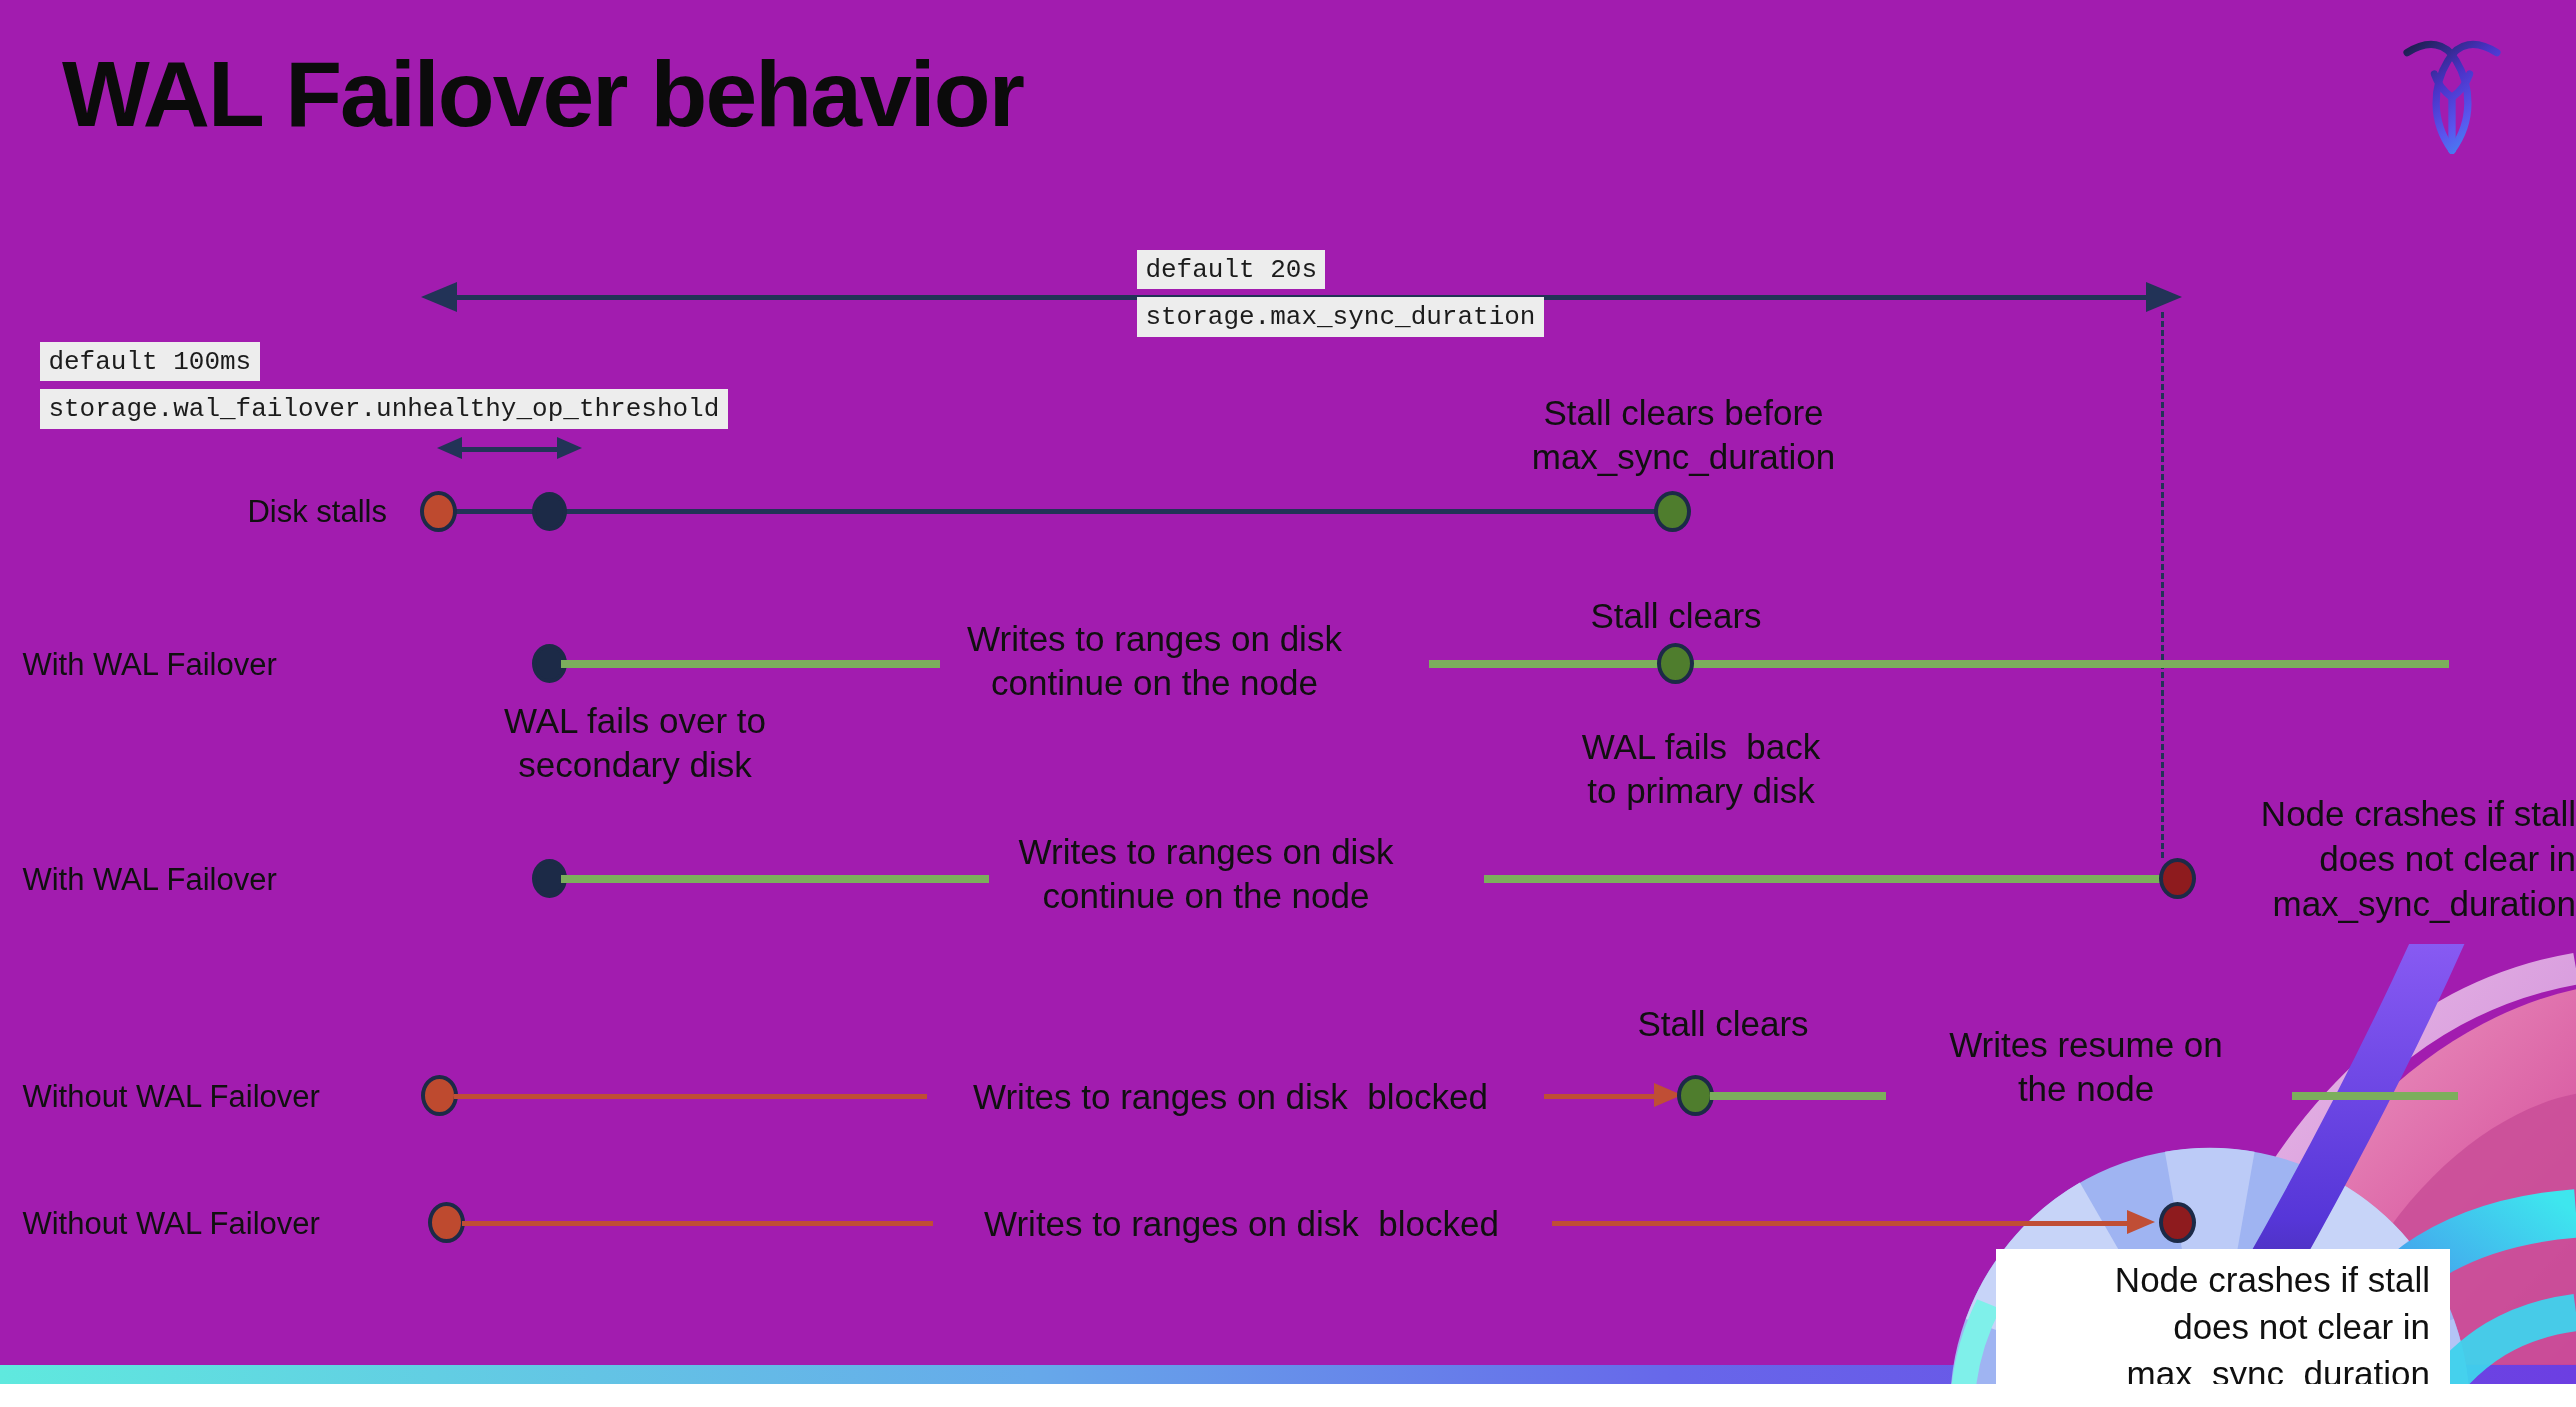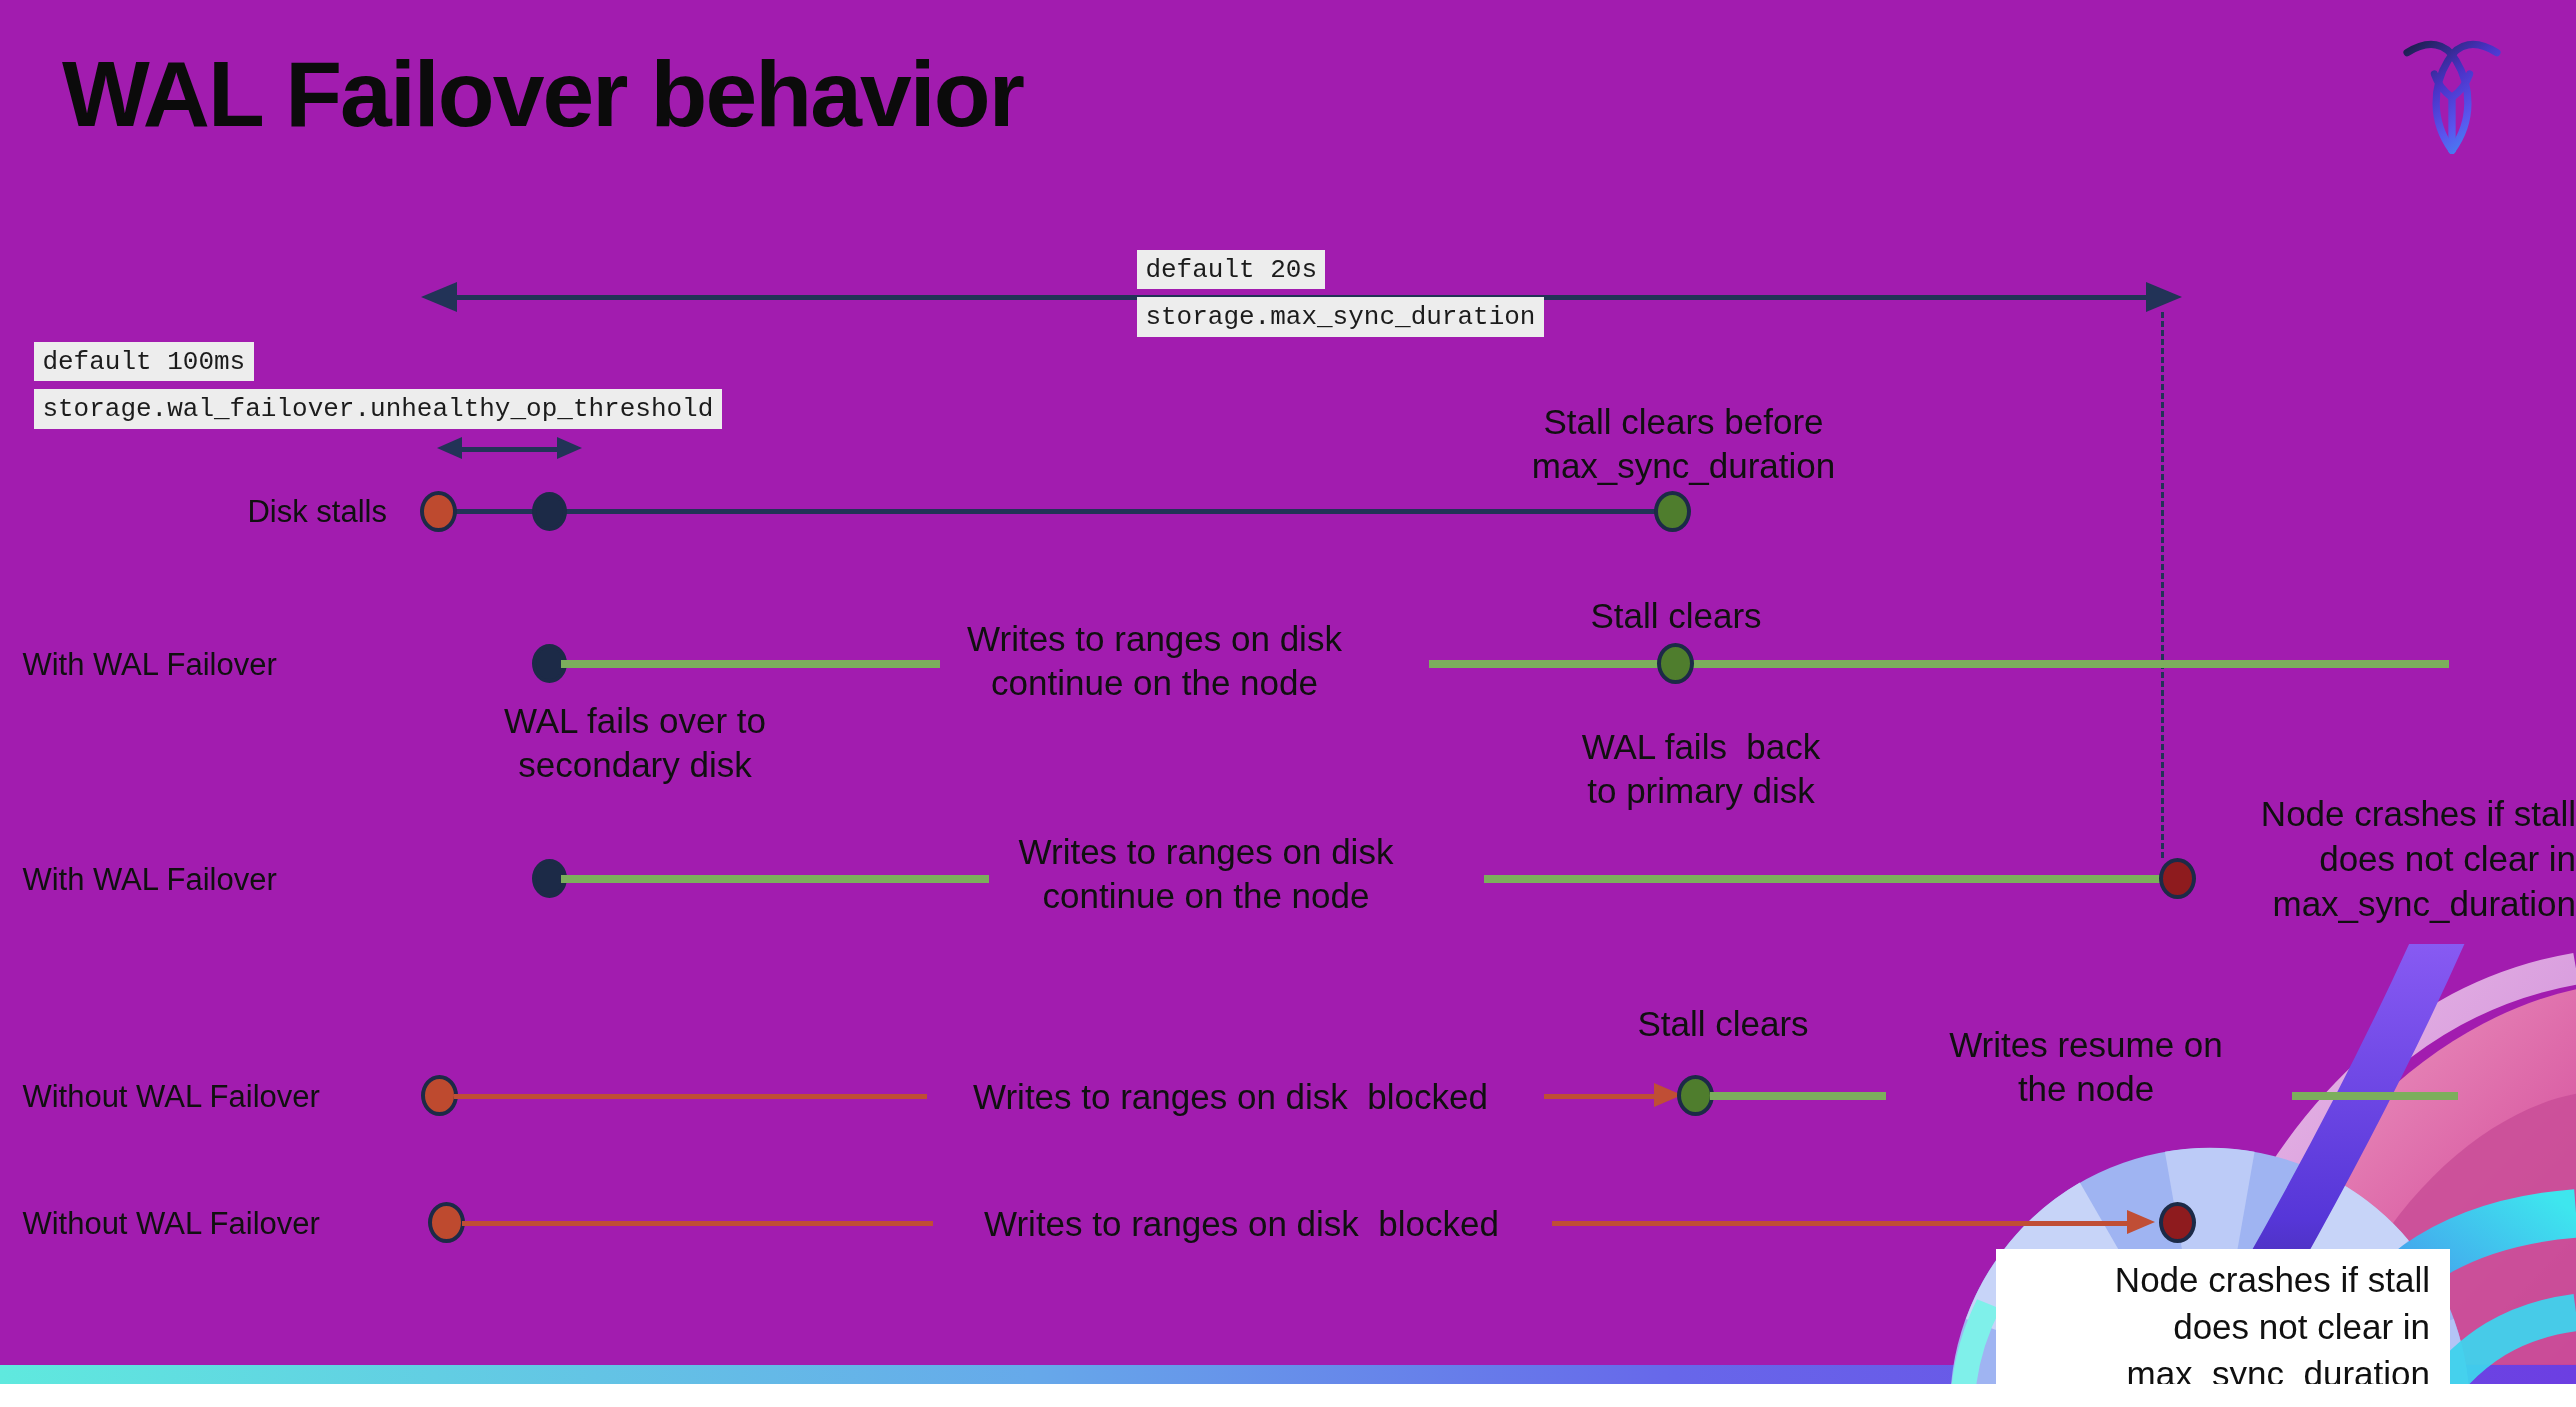--- a/index.html
+++ b/index.html
@@ -118,35 +118,35 @@
     <div class="ah ah-nl" style="left:421px;top:282px;"></div>
     <div class="ah ah-nr" style="left:2146px;top:282px;"></div>
 
     <div class="dash" style="left:2161px;top:312px;height:546px;"></div>
 
     <div class="mono abs" style="left:1137px;top:250px;">
       <span>default 20s</span>
       <span>storage.max_sync_duration</span>
     </div>
 
-    <div class="mono abs" style="left:34px;top:342px;">
+    <div class="mono abs" style="left:40px;top:342px;">
       <span>default 100ms</span>
       <span>storage.wal_failover.unhealthy_op_threshold</span>
     </div>
 
     <div class="hline" style="left:456px;top:447px;width:105px;height:4.7px;"></div>
     <div class="ah ah-sl" style="left:437px;top:437px;"></div>
     <div class="ah ah-sr" style="left:557px;top:437px;"></div>
 
     <div class="rowlabel ar" style="left:153px;top:490px;width:234px;text-align:right;">Disk stalls</div>
     <div class="hline" style="left:438px;top:509px;width:1235px;"></div>
     <div class="dot" style="left:420px;top:491px;"></div>
     <div class="dot navy" style="left:532px;top:492px;"></div>
     <div class="dot green" style="left:1654px;top:491px;"></div>
-    <div class="t" style="left:1492px;top:400px;width:383px;"><span>Stall clears before</span><br><span>max_sync_duration</span></div>
+    <div class="t" style="left:1492px;top:391px;width:383px;"><span>Stall clears before</span><br><span>max_sync_duration</span></div>
 
     <div class="rowlabel" style="left:22.4px;top:643px;">With WAL Failover</div>
     <div class="dot navy" style="left:532px;top:644px;"></div>
     <div class="gline" style="left:561px;top:660px;width:379px;"></div>
     <div class="t" style="left:944px;top:617px;width:421px;"><span>Writes to ranges on disk</span><br><span>continue on the node</span></div>
     <div class="gline" style="left:1429px;top:660px;width:1020px;"></div>
     <div class="dot green" style="left:1657px;top:643px;"></div>
     <div class="t" style="left:1536px;top:594px;width:280px;">Stall clears</div>
     <div class="t" style="left:467px;top:699px;width:336px;"><span>WAL fails over to</span><br><span>secondary disk</span></div>
     <div class="t" style="left:1547px;top:699px;width:308px;margin-top:26px;"><span>WAL fails  back</span><br><span>to primary disk</span></div>

